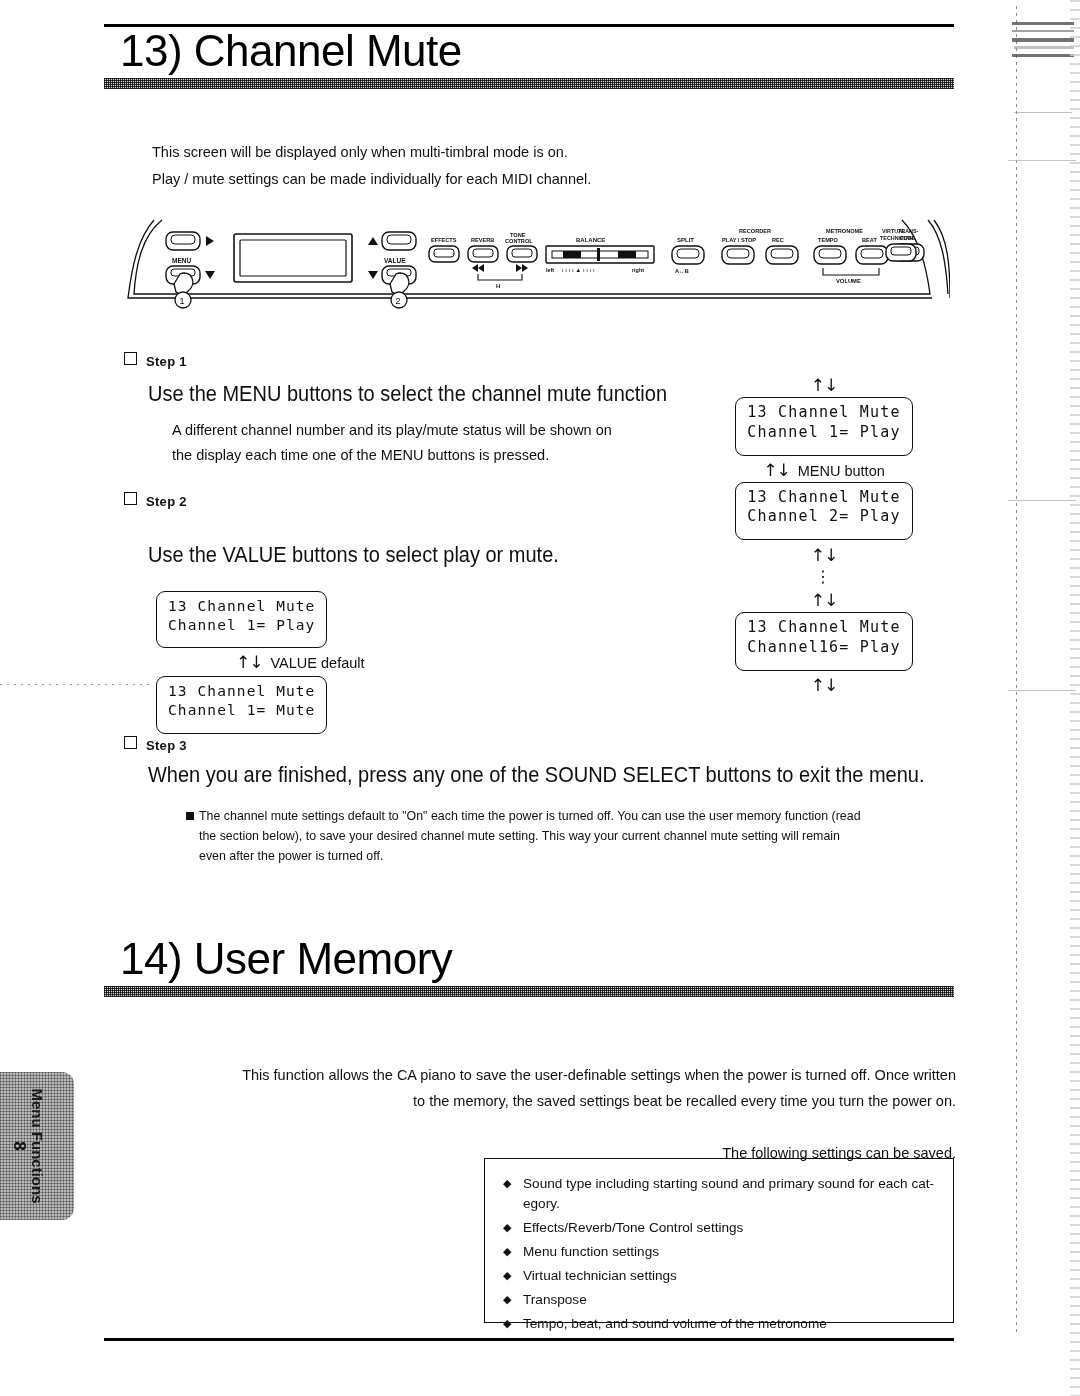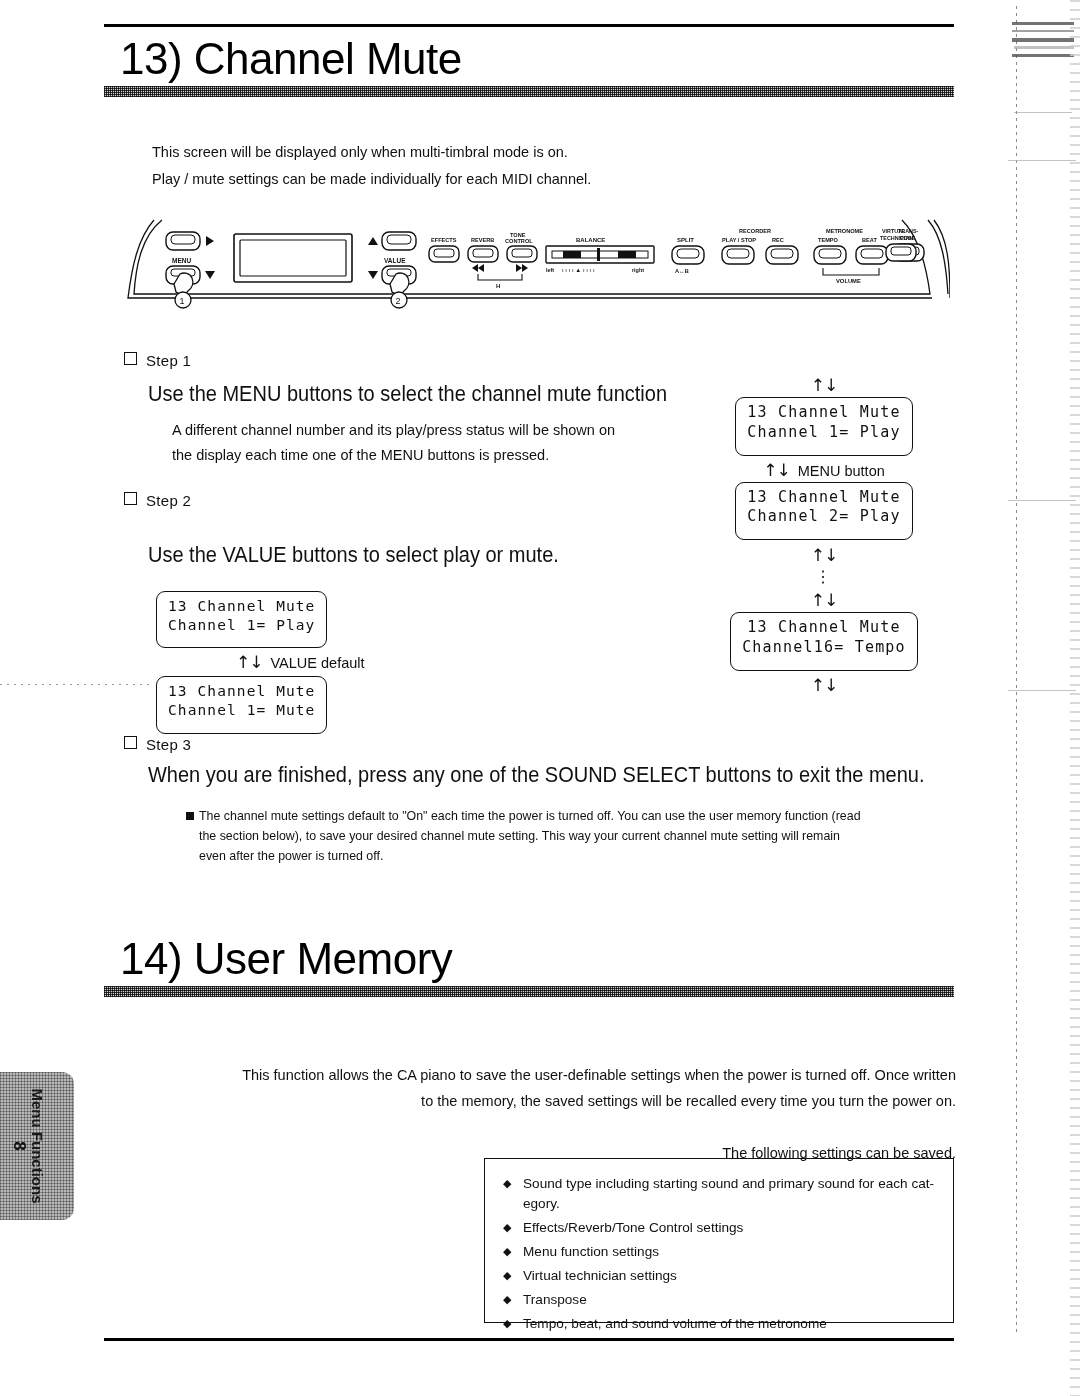--- a/index.html
+++ b/index.html
@@ -61,33 +61,33 @@
       repeating-linear-gradient(90deg,rgba(0,0,0,.75) 0 1px,transparent 1px 2px),
       #cfcfcf;
   }
 
   
   .h-sec{position:absolute;}
   .h-sec .h-txt{
     font-size:44px;font-weight:normal;letter-spacing:-.5px;
     line-height:1.05;margin:0 0 4px 16px;color:#000;
   }
-  #sec13{left:104px;top:36px;width:850px;}
+  #sec13{left:104px;top:28px;width:850px;}
   #sec14{left:104px;top:936px;width:850px;}
 
   
   .intro{position:absolute;left:152px;top:139px;width:760px;font-size:14.5px;line-height:1.85;}
   .intro div{white-space:nowrap;}
 
   
   .panel-wrap{position:absolute;left:126px;top:218px;width:810px;height:92px;}
   svg.panel{display:block;}
 
   
-  .step-head{position:absolute;font-size:15px;font-weight:normal;letter-spacing:.3px;}
+  .step-head{position:absolute;font-size:13px;font-weight:bold;letter-spacing:.3px;}
   .step-head .cbox{
     display:inline-block;width:11px;height:11px;border:1.6px solid #111;
     margin-right:9px;vertical-align:1px;
   }
   .step-title{
     position:absolute;font-size:21.5px;font-weight:normal;
     transform:scaleX(.93);transform-origin:left center;white-space:nowrap;
   }
   .step-sub{position:absolute;font-size:14.5px;line-height:1.75;width:520px;}
   .step-sub div{white-space:nowrap;}
@@ -315,36 +315,36 @@
     </g>
     <path d="M48 2 C62 18, 66 46, 68 76" fill="none" stroke="#111" stroke-width="1.3"></path>
     <path d="M54 2 C68 20, 70 48, 70 80" fill="none" stroke="#111" stroke-width="1.3"></path>
   </svg>
 
   <div class="step-head" style="left:124px;top:352px;">
     <span class="cbox"></span><span>Step 1</span>
   </div>
   <div class="step-title" style="left:148px;top:382px;">Use the MENU buttons to select the channel mute function</div>
   <div class="step-sub" style="left:172px;top:418px;">
-    <div>A different channel number and its play/press status will be shown on</div>
+    <div>A different channel number and its play/mute status will be shown on</div>
     <div>the display each time one of the MENU buttons is pressed.</div>
   </div>
 
   <div class="flow-col" style="left:724px;top:375px;width:200px;">
     <div class="arrows">↑↓</div>
     <div class="lcd" style="margin-top:2px;"><span>13 Channel Mute</span>
 <span>Channel 1= Play</span></div>
     <div class="arrows" style="margin-top:4px;"><span>↑↓</span><span class="arr-label">MENU button</span></div>
     <div class="lcd" style="margin-top:2px;"><span>13 Channel Mute</span>
 <span>Channel 2= Play</span></div>
     <div class="arrows" style="margin-top:5px;">↑↓</div>
     <div class="dots" style="margin-top:6px;">⋮</div>
     <div class="arrows" style="margin-top:8px;">↑↓</div>
     <div class="lcd" style="margin-top:2px;"><span>13 Channel Mute</span>
-<span>Channel16= Tempo</span></div>
+<span>Channel16= Play</span></div>
     <div class="arrows" style="margin-top:4px;">↑↓</div>
   </div>
 
   <div class="step-head" style="left:124px;top:492px;">
     <span class="cbox"></span><span>Step 2</span>
   </div>
   <div class="step-title" style="left:148px;top:543px;">Use the VALUE buttons to select play or mute.</div>
 
   <div class="flow-col" style="left:156px;top:591px;width:260px;text-align:left;">
     <div class="lcd small"><span>13 Channel Mute</span>
@@ -365,21 +365,21 @@
     <p class="ind">even after the power is turned off.</p>
   </div>
 
   <div class="h-sec" id="sec14">
     <div class="h-txt">14) User Memory</div>
     <div class="halftone"></div>
   </div>
 
   <div class="um-body">
     <div>This function allows the CA piano to save the user-definable settings when the power is turned off. Once written</div>
-    <div>to the memory, the saved settings will be recalled every time you turn the power on.</div>
+    <div>to the memory, the saved settings beat be recalled every time you turn the power on.</div>
     <div class="p2">The following settings can be saved.</div>
   </div>
 
   <div class="list-box">
     <ul>
       <li><span class="dia">◆</span><span>Sound type including starting sound and primary sound for each cat-</span></li>
       <li style="margin-top:-4px;"><span>egory.</span></li>
       <li><span class="dia">◆</span><span>Effects/Reverb/Tone Control settings</span></li>
       <li><span class="dia">◆</span><span>Menu function settings</span></li>
       <li><span class="dia">◆</span><span>Virtual technician settings</span></li>

